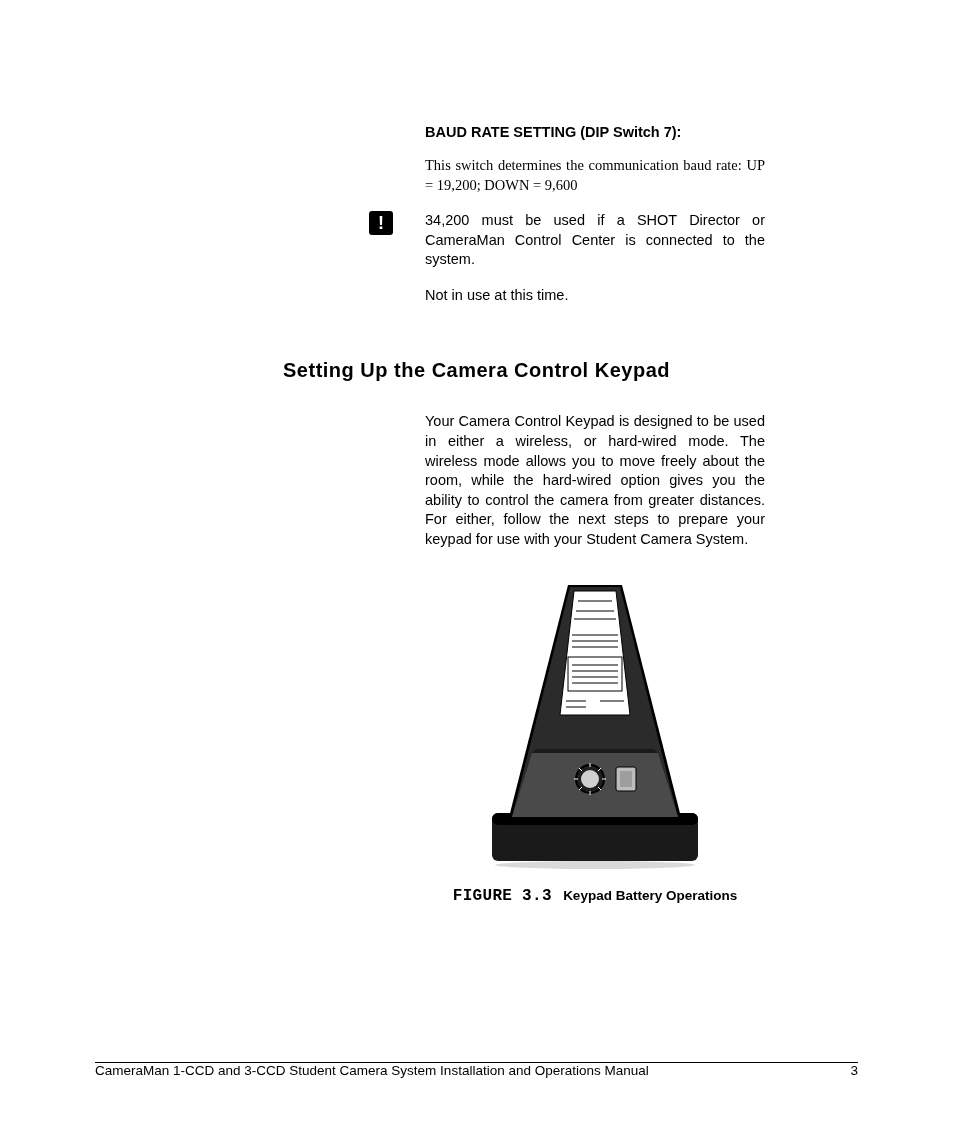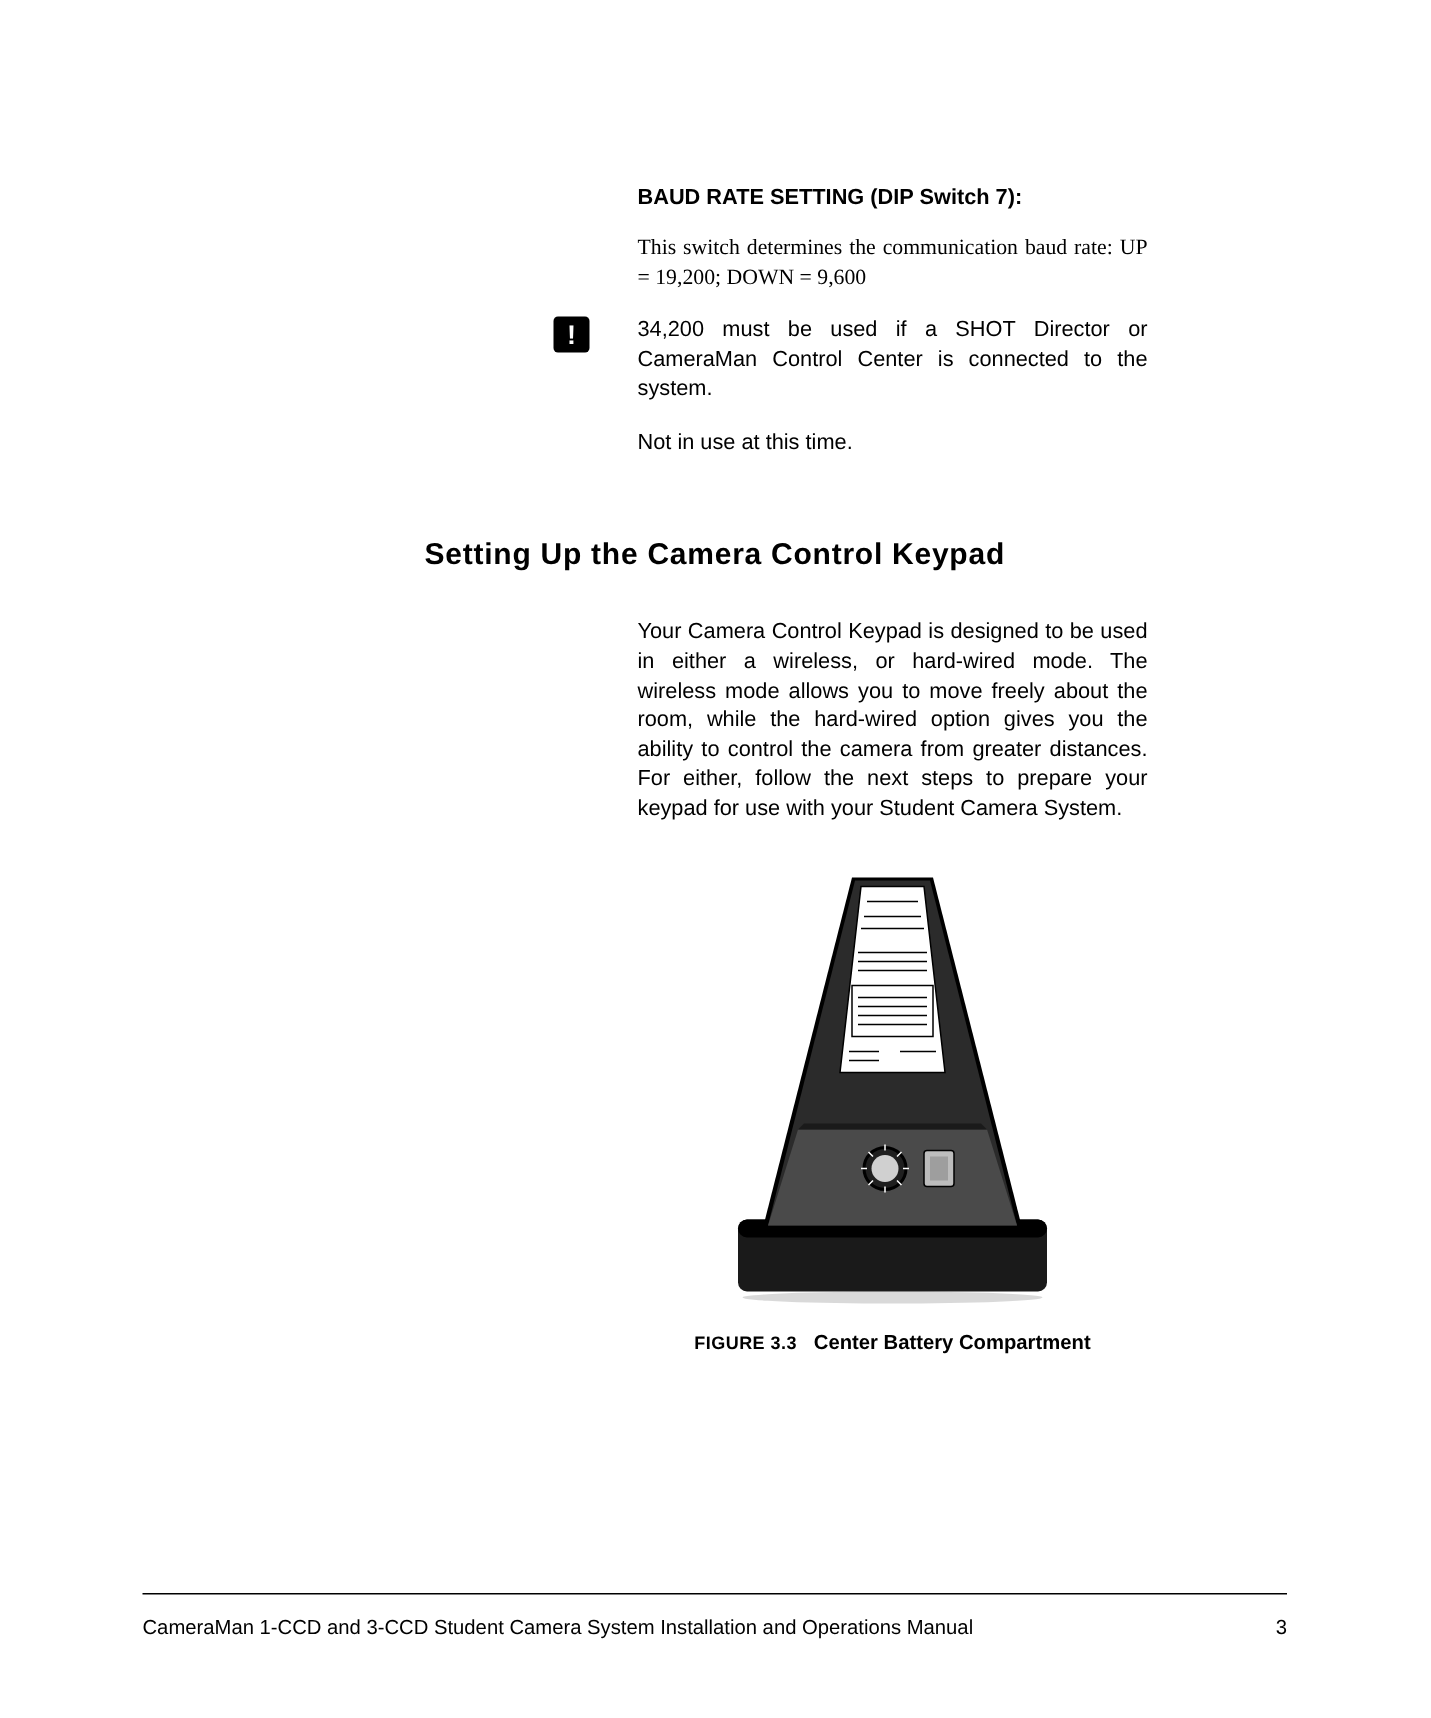--- a/index.html
+++ b/index.html
@@ -77,29 +77,28 @@
     margin-top: 28px;
     display: flex;
     flex-direction: column;
     align-items: center;
   }
   .fig-caption {
     font-size: 13.5px;
     margin-top: 16px;
     text-align: center;
   }
-  .fig-caption .fignum { font-weight: bold; font-size: 12px; letter-spacing: 0.3px; }
+  .fig-caption .fignum { font-weight: bold; font-size: 16px; letter-spacing: 0.3px; font-family: Liberation Mono, monospace; }
   .fig-caption .figtxt { font-weight: bold; }
   .footer-bar {
     position: absolute;
     left: 95px;
     top: 1062px;
     width: 763px;
     border-top: 1.5px solid #000;
-    padding-top: 14px;
     display: flex;
     justify-content: space-between;
     font-size: 13.5px;
   }
   
   .device { width: 226px; height: 294px; }
 </style>
 </head>
 <body>
 
@@ -168,21 +167,21 @@
         </g>
 
         <rect x="134" y="190" width="20" height="24" rx="2" fill="#bdbdbd" stroke="#000" stroke-width="1"></rect>
         <rect x="138" y="194" width="12" height="16" fill="#9e9e9e"></rect>
 
         <ellipse cx="113" cy="288" rx="100" ry="4" fill="#000" opacity="0.15"></ellipse>
       </svg>
       <div class="fig-caption">
         <span class="fignum">FIGURE 3.3</span>
         <span>&nbsp;</span>
-        <span class="figtxt">Center Battery Compartment</span>
+        <span class="figtxt">Keypad Battery Operations</span>
       </div>
     </div>
   </div>
 </div>
 
 <div class="footer-bar">
   <div>CameraMan 1-CCD and 3-CCD Student Camera System Installation and Operations Manual</div>
   <div>3</div>
 </div>
 

